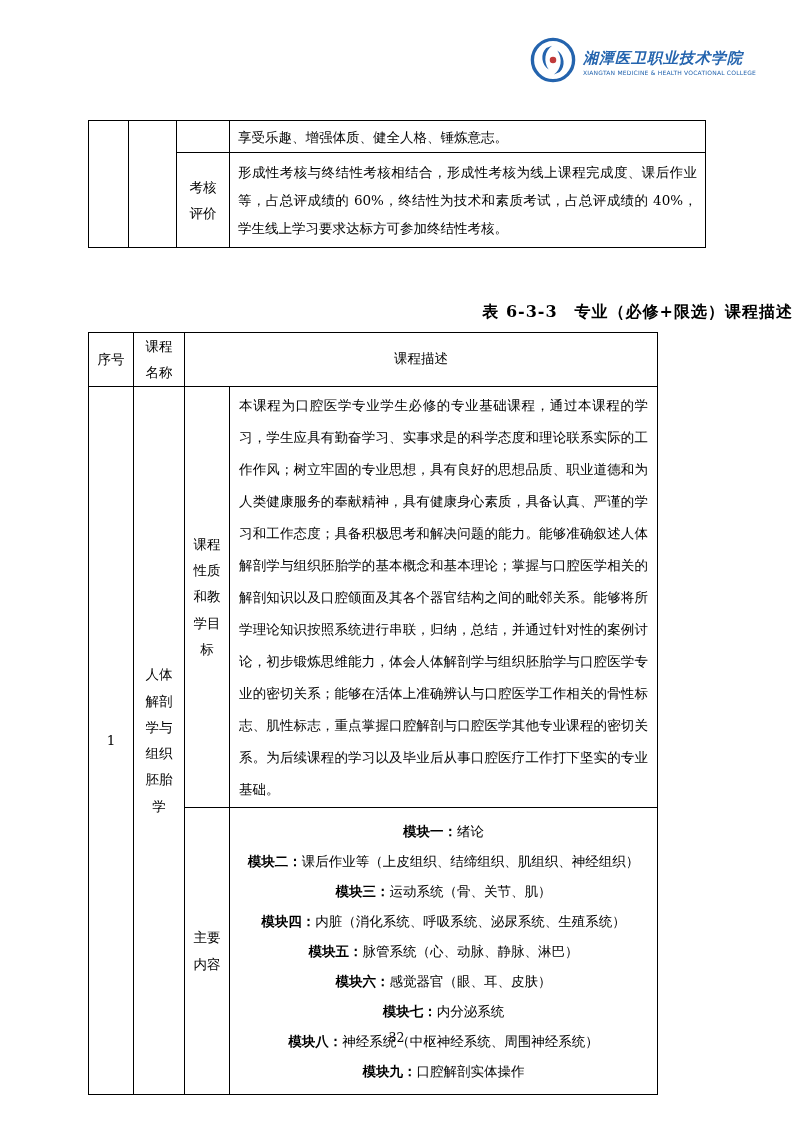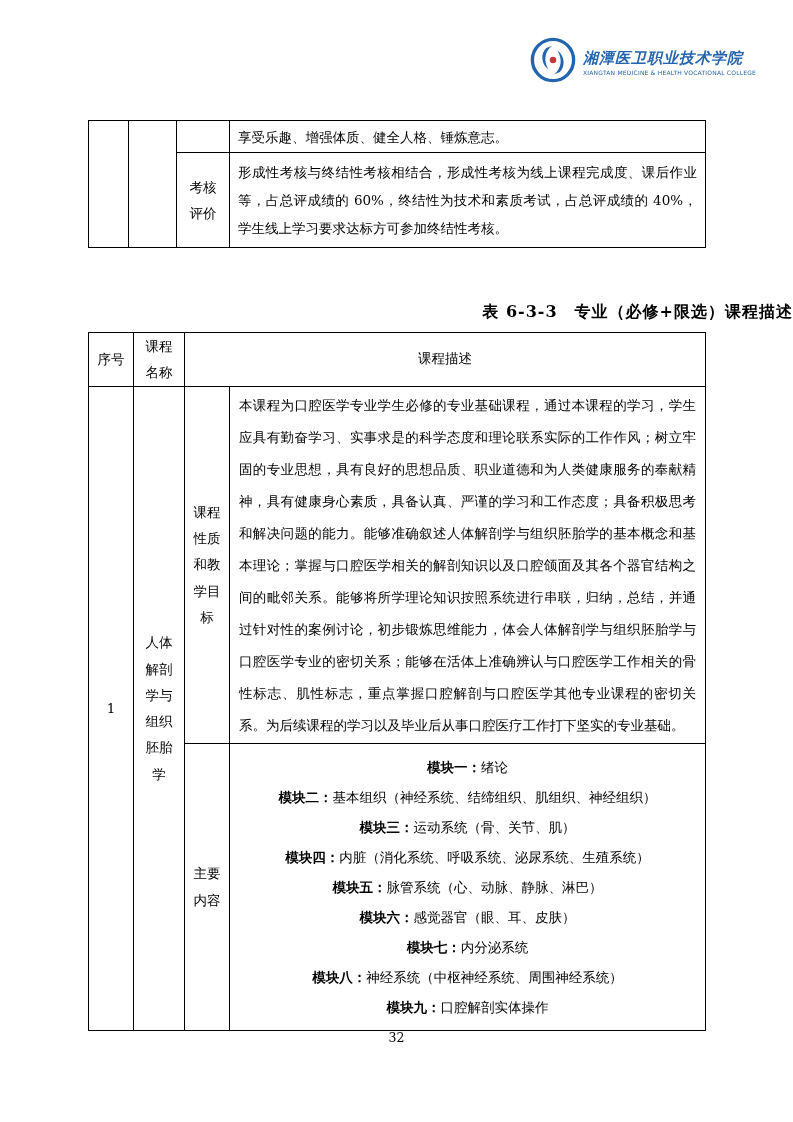--- a/index.html
+++ b/index.html
@@ -50,21 +50,21 @@
     table-layout: fixed;
     font-size: 13.5px;
   }
   td, th {
     border: 1px solid #000;
     font-weight: normal;
     vertical-align: middle;
     text-align: center;
   }
   .top-table { position: absolute; top: 120px; left: 88px; width: 618px; }
-  .main-table { position: absolute; top: 332px; left: 88px; width: 618px; }
+  .main-table { position: absolute; top: 332px; left: 88px; width: 570px; }
 
   .cell-text {
     text-align: left;
     padding: 5px 8px;
     line-height: 28px;
   }
   .row1-cell { height: 32px; line-height: 20px; }
   .justify { text-align: justify; text-justify: inter-character; }
 
   .vlabel {
@@ -182,21 +182,21 @@
           <div class="vlabel">课程性质和教学目标</div>
         </td>
         <td class="desc-cell">本课程为口腔医学专业学生必修的专业基础课程，通过本课程的学习，学生应具有勤奋学习、实事求是的科学态度和理论联系实际的工作作风；树立牢固的专业思想，具有良好的思想品质、职业道德和为人类健康服务的奉献精神，具有健康身心素质，具备认真、严谨的学习和工作态度；具备积极思考和解决问题的能力。能够准确叙述人体解剖学与组织胚胎学的基本概念和基本理论；掌握与口腔医学相关的解剖知识以及口腔颌面及其各个器官结构之间的毗邻关系。能够将所学理论知识按照系统进行串联，归纳，总结，并通过针对性的案例讨论，初步锻炼思维能力，体会人体解剖学与组织胚胎学与口腔医学专业的密切关系；能够在活体上准确辨认与口腔医学工作相关的骨性标志、肌性标志，重点掌握口腔解剖与口腔医学其他专业课程的密切关系。为后续课程的学习以及毕业后从事口腔医疗工作打下坚实的专业基础。</td>
       </tr>
       <tr>
         <td>
           <div class="vlabel">主要内容</div>
         </td>
         <td class="modules-cell">
           <div class="module-line"><span class="module-label">模块一：</span><span>绪论</span></div>
-          <div class="module-line"><span class="module-label">模块二：</span><span>基本组织（神经系统、结缔组织、肌组织、神经组织）</span></div>
+          <div class="module-line"><span class="module-label">模块二：</span><span>课后作业等（上皮组织、结缔组织、肌组织、神经组织）</span></div>
           <div class="module-line"><span class="module-label">模块三：</span><span>运动系统（骨、关节、肌）</span></div>
           <div class="module-line"><span class="module-label">模块四：</span><span>内脏（消化系统、呼吸系统、泌尿系统、生殖系统）</span></div>
           <div class="module-line"><span class="module-label">模块五：</span><span>脉管系统（心、动脉、静脉、淋巴）</span></div>
           <div class="module-line"><span class="module-label">模块六：</span><span>感觉器官（眼、耳、皮肤）</span></div>
           <div class="module-line"><span class="module-label">模块七：</span><span>内分泌系统</span></div>
           <div class="module-line"><span class="module-label">模块八：</span><span>神经系统（中枢神经系统、周围神经系统）</span></div>
           <div class="module-line"><span class="module-label">模块九：</span><span>口腔解剖实体操作</span></div>
         </td>
       </tr>
     </tbody>

